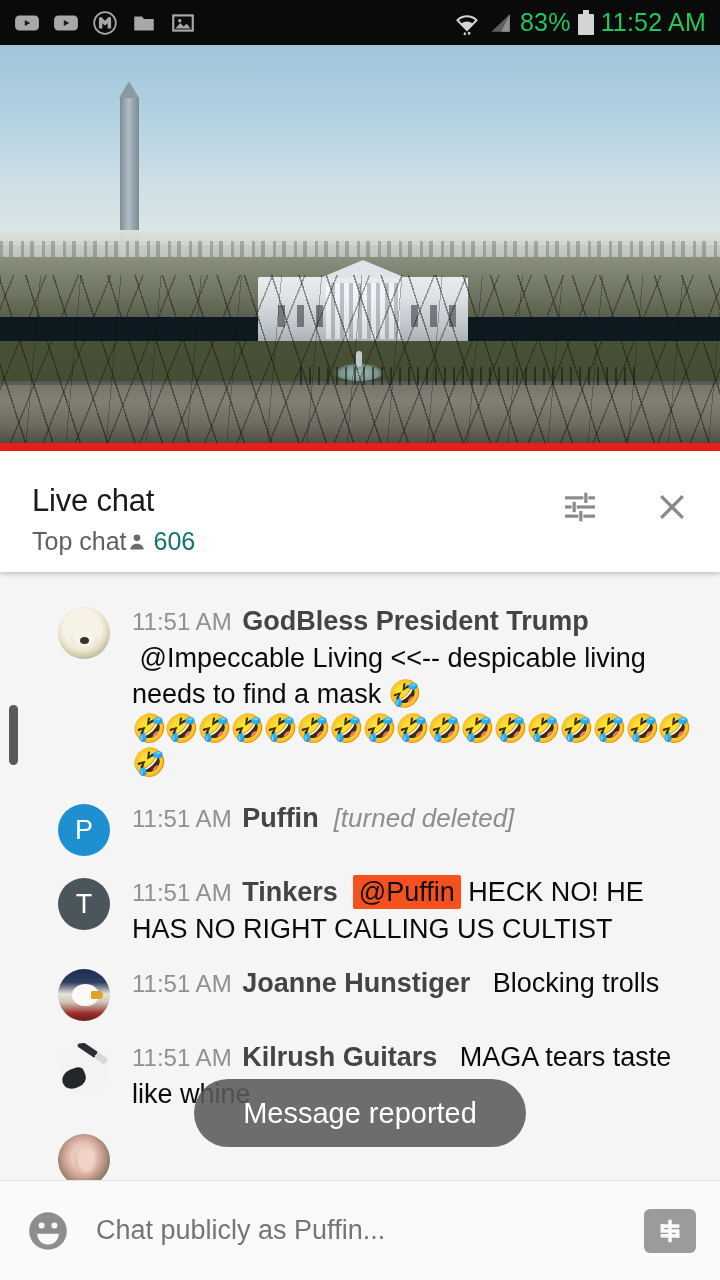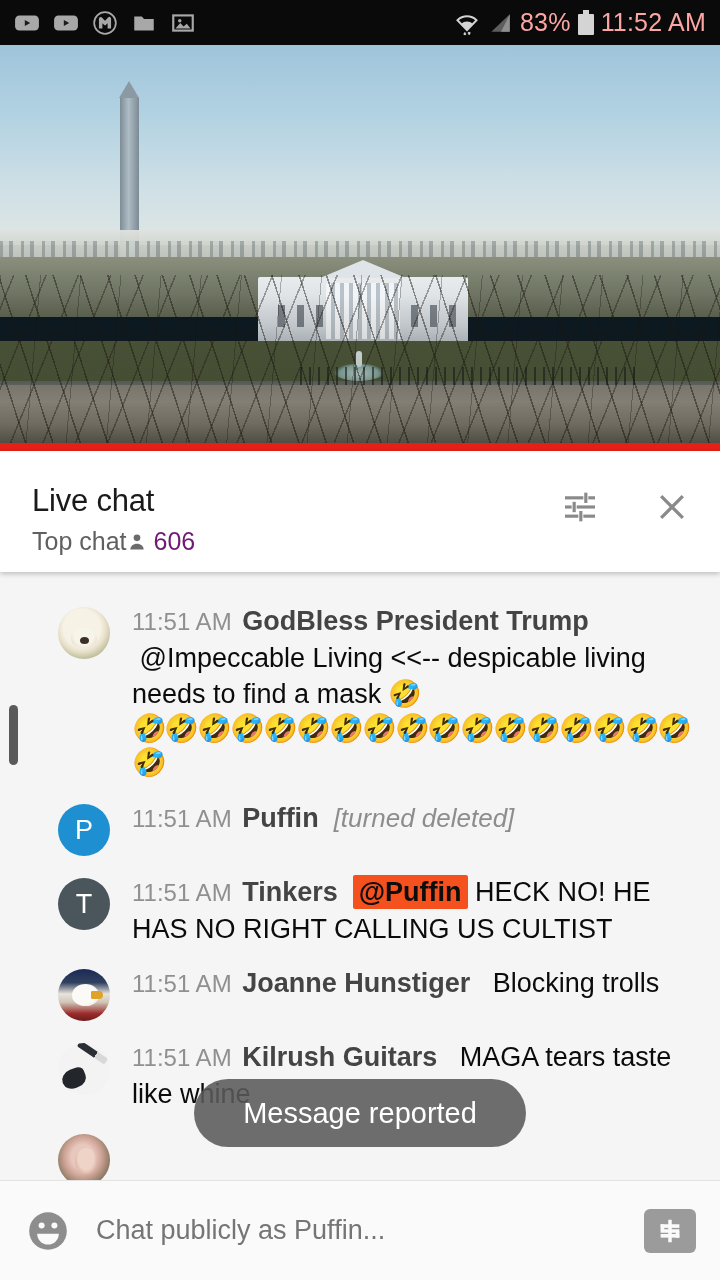--- a/index.html
+++ b/index.html
@@ -13,21 +13,21 @@
   
   .statusbar{
     height:45px; width:720px; background:#0a0a0a;
     display:flex; align-items:center; padding:0 14px;
     position:relative;
   }
   .sb-left{ display:flex; align-items:center; gap:13px; }
   .sb-right{ margin-left:auto; display:flex; align-items:center; gap:7px; }
   .sb-ico{ width:26px; height:26px; display:block; }
   .sb-text{
-    color:#fca5a5; font-size:25px; letter-spacing:.2px;
+    color:#22c55e; font-size:25px; letter-spacing:.2px;
     font-family:"Liberation Sans", sans-serif;
   }
   .sb-batt{ width:16px; height:25px; position:relative; display:inline-block; }
   .sb-batt i{ position:absolute; left:0; bottom:0; width:16px; height:21px; background:#d4d4d4; border-radius:1px; display:block;}
   .sb-batt b{ position:absolute; left:5px; top:0; width:6px; height:4px; background:#d4d4d4; display:block;}
 
   
   .video{
     position:relative; width:720px; height:406px; overflow:hidden;
     background:#0d1a22;
@@ -138,21 +138,21 @@
   .chatpanel{ width:720px; height:829px; background:#ffffff; display:flex; flex-direction:column;}
   .chat-header{
     height:121px; padding:22px 24px 0 32px; display:flex; align-items:flex-start;
     background:#fff; position:relative; z-index:5;
     box-shadow:0 2px 5px rgba(0,0,0,.22);
   }
   .ch-left{ flex:1; }
   .ch-title{ font-size:31px; color:#1a1a1a; font-weight:400; letter-spacing:-.2px; line-height:40px;margin-top:8px;}
   .ch-sub{ display:flex; align-items:center; gap:0; margin-top:6px; }
   .ch-sub .topchat{ font-size:25px; color:#606060; }
-  .ch-viewers{ display:flex; align-items:center; gap:7px; color:#701a75; font-size:25px;}
+  .ch-viewers{ display:flex; align-items:center; gap:7px; color:#0f766e; font-size:25px;}
   .person-ico{ width:20px; height:22px; display:block; }
   .ch-actions{ display:flex; align-items:center; gap:52px; margin-top:14px; padding-right:4px;}
   .iconbtn{ width:40px; height:40px; display:flex; align-items:center; justify-content:center; cursor:pointer;}
 
   
   .chat-scroll{
     flex:1; background:#f5f5f5; position:relative; overflow:hidden;
     padding-top:4px;
   }
   .cut-row{ height:16px; overflow:hidden; position:relative; }
@@ -210,21 +210,21 @@
   }
   .msg-body{
     flex:1; padding-left:22px; line-height:36px; font-size:27px; color:#0a0a0a;
     word-wrap:break-word; padding-top:0;
   }
   .ts{ color:#909090; font-size:24px; margin-right:3px;}
   .author{ color:#444; font-weight:bold; font-size:27px; }
   .text{ color:#0b0b0b; }
   .deleted{ color:#8d8d8d; font-style:italic; font-size:26px;}
   .mention{
-    background:#f4511e; color:#0d0d0d; padding:2px 6px; border-radius:2px; font-weight:700;
+    background:#f4511e; color:#0d0d0d; padding:2px 6px; border-radius:2px; font-weight:400;
   }
   .emoji-row{ font-size:28px; letter-spacing:-2px; display:block; line-height:34px;}
   .scrollthumb{
     position:absolute; left:9px; top:133px; width:9px; height:60px;
     background:#5a5a5a; border-radius:5px;
   }
 
   
   .toast{
     position:absolute; left:194px; top:1079px; width:332px; height:68px;

